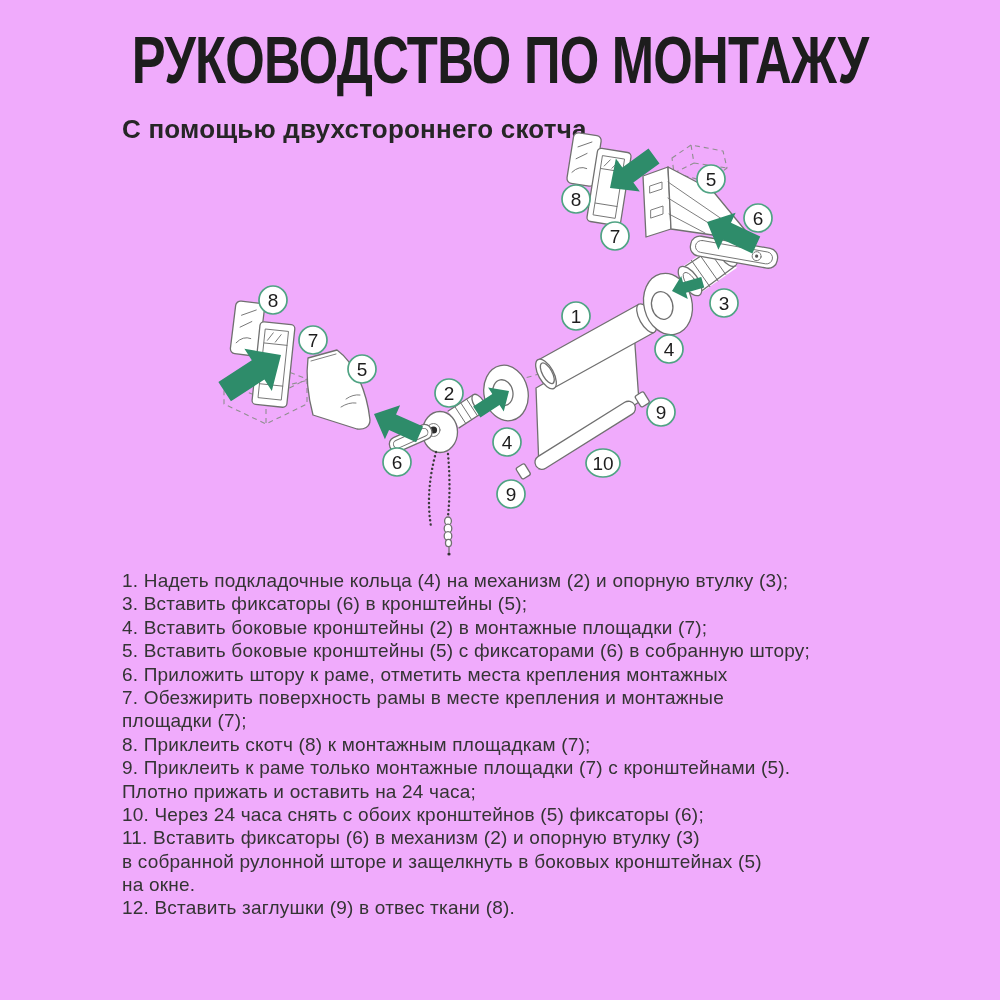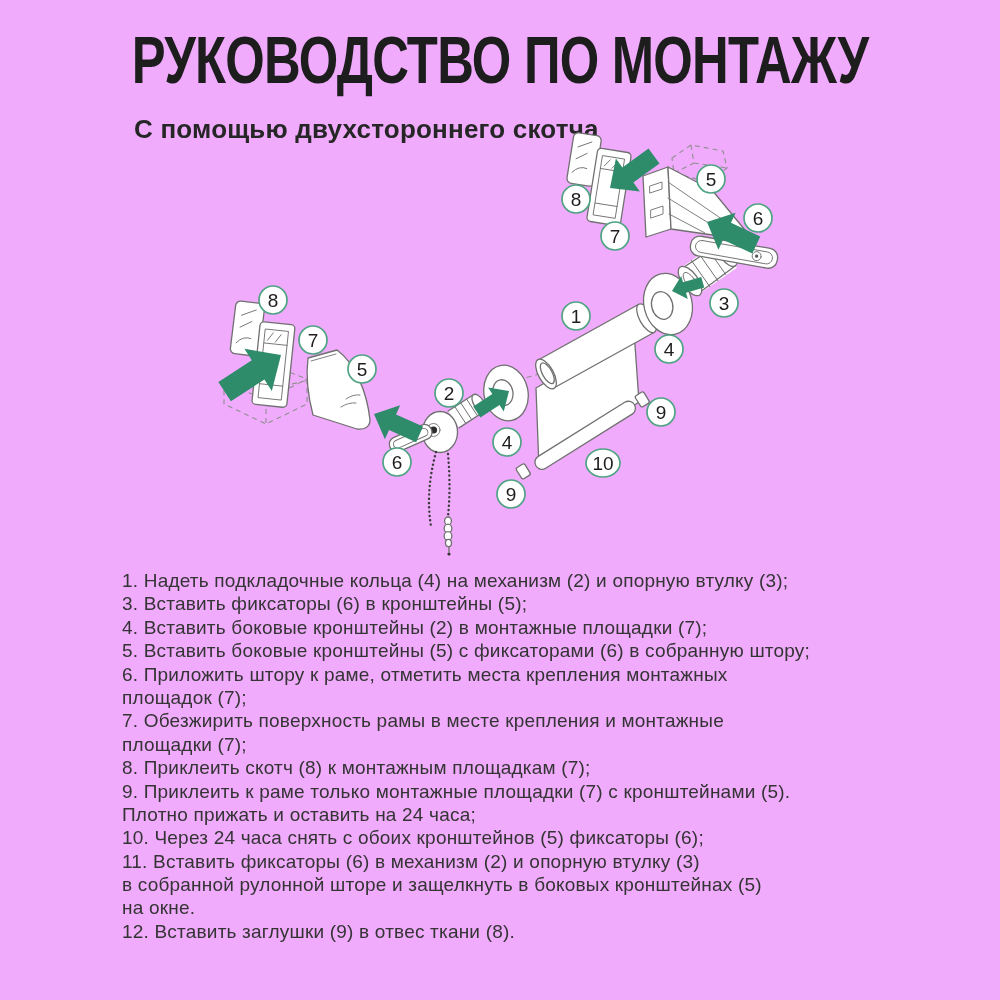--- a/index.html
+++ b/index.html
@@ -9,21 +9,21 @@
     --dash:#8f8f8f;
     --text:#343434;
     --title:#1d1d1d;
   }
   html,body{margin:0;padding:0;background:#fff;}
   .page{position:relative;width:1000px;height:1000px;background:#f0abfc;overflow:hidden;
         font-family:"Liberation Sans", sans-serif;}
   .title{position:absolute;top:27px;left:0;width:1000px;margin:0;text-align:center;
          font-size:66px;line-height:1;font-weight:700;color:var(--title);
          letter-spacing:-1px;white-space:nowrap;transform:scaleX(0.77);}
-  .subtitle{position:absolute;top:115px;left:134px;margin:0;font-size:26px;line-height:1.1;
+  .subtitle{position:absolute;top:115px;left:122px;margin:0;font-size:26px;line-height:1.1;
             font-weight:700;color:#262626;letter-spacing:0.2px;white-space:nowrap;}
   #diagram{position:absolute;left:150px;top:120px;width:700px;height:450px;}
   #instructions{position:absolute;left:122px;top:569px;font-size:19px;color:var(--text);
                 letter-spacing:0.2px;}
   #instructions .line{height:23.4px;line-height:23.4px;white-space:nowrap;}
   
   .ln{fill:none;stroke:var(--line);stroke-width:1.3;stroke-linejoin:round;stroke-linecap:round;}
   .thin{fill:none;stroke:var(--line);stroke-width:0.9;stroke-linejoin:round;stroke-linecap:round;}
   .wh{fill:#ffffff;stroke:var(--line);stroke-width:1.3;stroke-linejoin:round;}
   .fw{fill:#ffffff;stroke:none;}
@@ -251,21 +251,20 @@
         </g>
       </g>
   </svg>
 
   <div id="instructions">
       <div class="line">1. Надеть подкладочные кольца (4) на механизм (2) и опорную втулку (3);</div>
       <div class="line">3. Вставить фиксаторы (6) в кронштейны (5);</div>
       <div class="line">4. Вставить боковые кронштейны (2) в монтажные площадки (7);</div>
       <div class="line">5. Вставить боковые кронштейны (5) с фиксаторами (6) в собранную штору;</div>
       <div class="line">6. Приложить штору к раме, отметить места крепления монтажных</div>
-      <div class="line">площадок (7);</div>
       <div class="line">7. Обезжирить поверхность рамы в месте крепления и монтажные</div>
       <div class="line">площадки (7);</div>
       <div class="line">8. Приклеить скотч (8) к монтажным площадкам (7);</div>
       <div class="line">9. Приклеить к раме только монтажные площадки (7) с кронштейнами (5).</div>
       <div class="line">Плотно прижать и оставить на 24 часа;</div>
       <div class="line">10. Через 24 часа снять с обоих кронштейнов (5) фиксаторы (6);</div>
       <div class="line">11. Вставить фиксаторы (6) в механизм (2) и опорную втулку (3)</div>
       <div class="line">в собранной рулонной шторе и защелкнуть в боковых кронштейнах (5)</div>
       <div class="line">на окне.</div>
       <div class="line">12. Вставить заглушки (9) в отвес ткани (8).</div>

